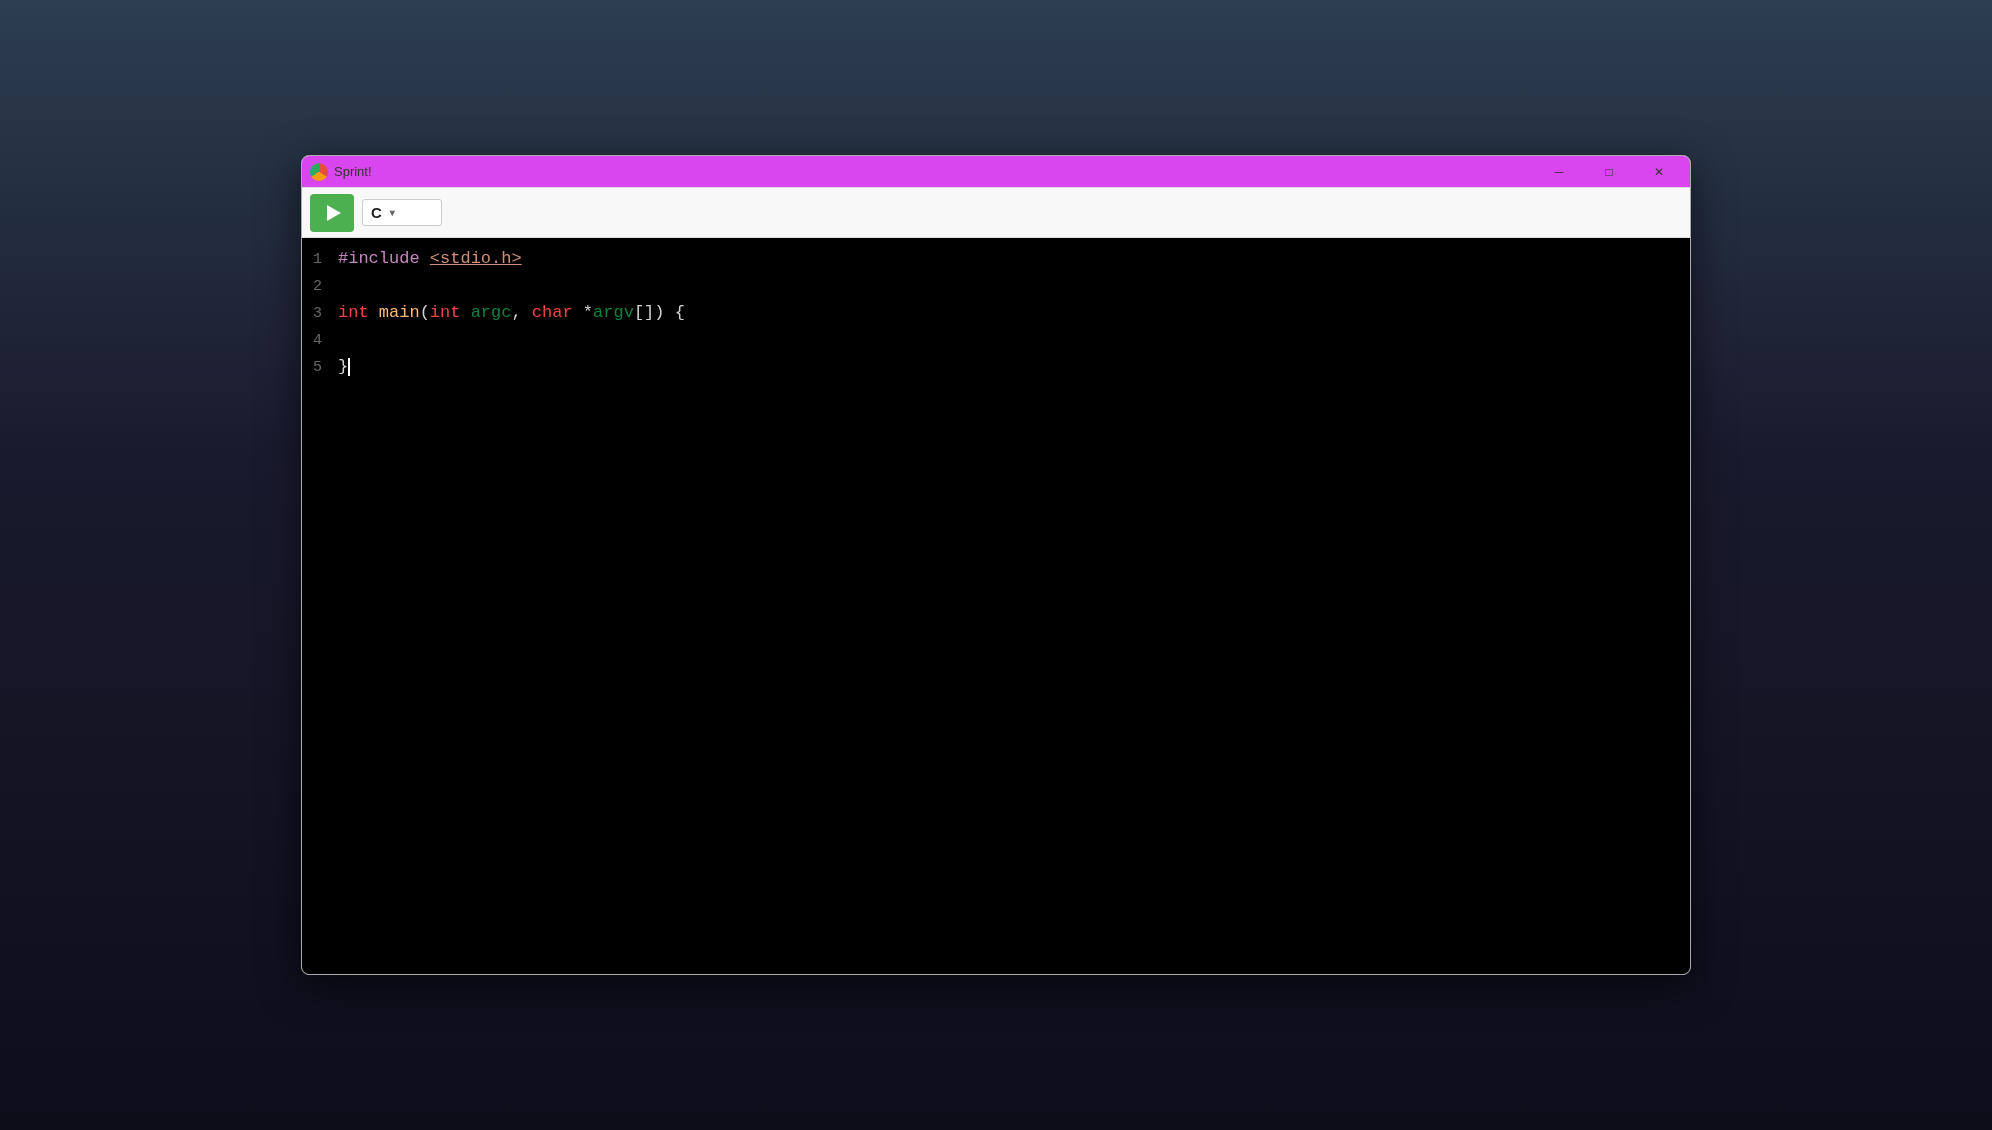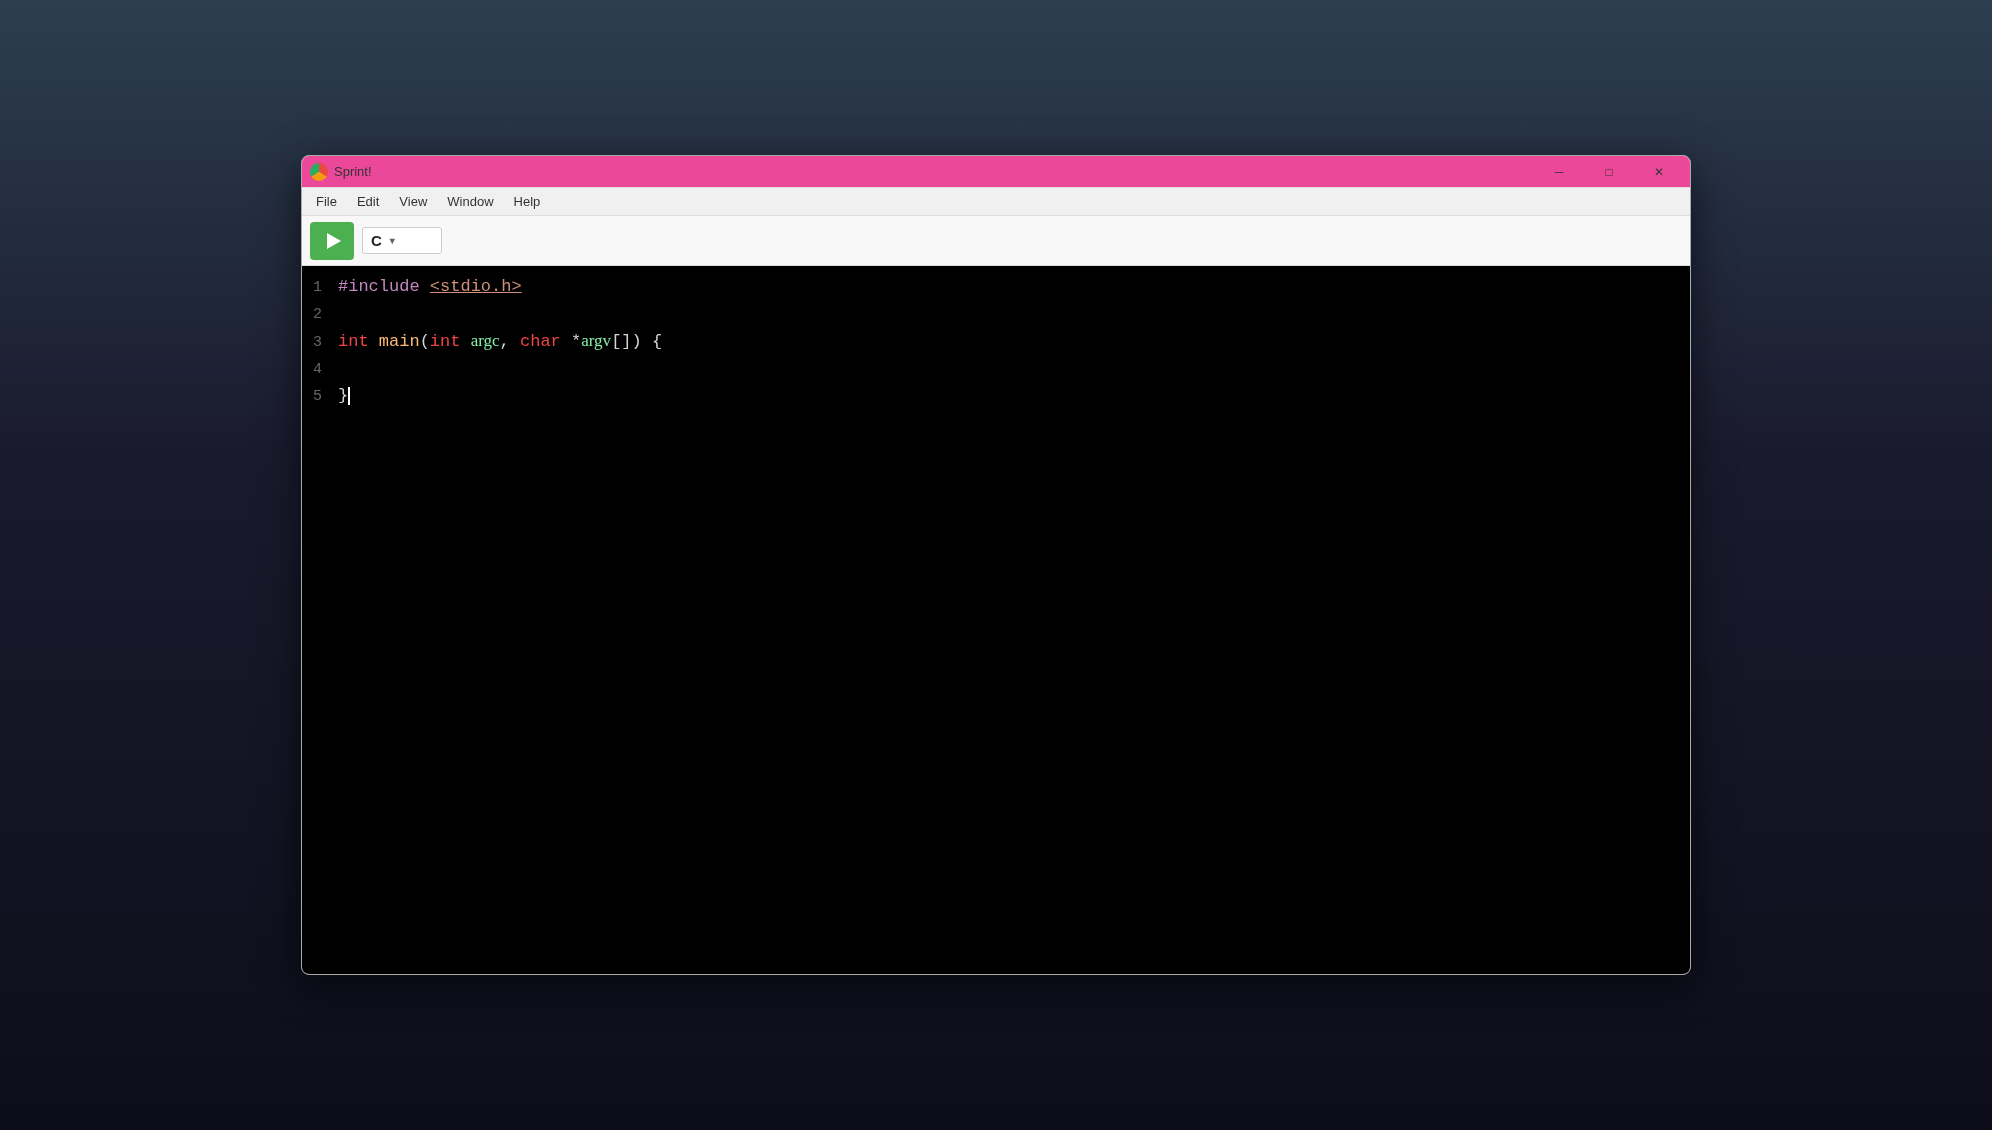--- a/index.html
+++ b/index.html
@@ -27,21 +27,21 @@
       border-radius: 8px;
       box-shadow: 0 10px 40px rgba(0,0,0,0.6);
       display: flex;
       flex-direction: column;
       overflow: hidden;
       border: 1px solid #aaa;
     }
 
     
     .title-bar {
-      background: #ec4899;
+      background: #d946ef;
       height: 32px;
       display: flex;
       align-items: center;
       padding: 0 8px;
       border-bottom: 1px solid #ddd;
       flex-shrink: 0;
     }
 
     .title-bar-icon {
       width: 18px;
@@ -193,21 +193,21 @@
 
     .code-content {
       color: #ffffff;
       white-space: pre;
     }
 
     
     .kw { color: #ef4444; } 
     .fn { color: #fdba74; } 
     .pp { color: #c586c0; margin-top: 43px; } 
-    .param { color: #86efac; font-family: Liberation Serif, serif; } 
+    .param { color: #15803d; } 
     .include-text { color: #ce9178; text-decoration: underline; }
     .plain { color: #d4d4d4; }
 
     .cursor {
       display: inline-block;
       width: 2px;
       height: 18px;
       background: white;
       animation: blink 1s step-end infinite;
       vertical-align: text-bottom;
@@ -228,27 +228,20 @@
       <div class="sprint-logo"></div>
     </div>
     <span class="title-text">Sprint!</span>
     <div class="window-controls">
       <button class="win-btn">─</button>
       <button class="win-btn">□</button>
       <button class="win-btn close">✕</button>
     </div>
   </div>
 
-  <div class="menu-bar">
-    <div class="menu-item">File</div>
-    <div class="menu-item">Edit</div>
-    <div class="menu-item">View</div>
-    <div class="menu-item">Window</div>
-    <div class="menu-item">Help</div>
-  </div>
 
   <div class="toolbar">
     <button class="run-button">
       <div class="play-icon"></div>
     </button>
     <div class="language-selector">
       <span>C</span>
       <span class="dropdown-arrow">▾</span>
     </div>
   </div>

